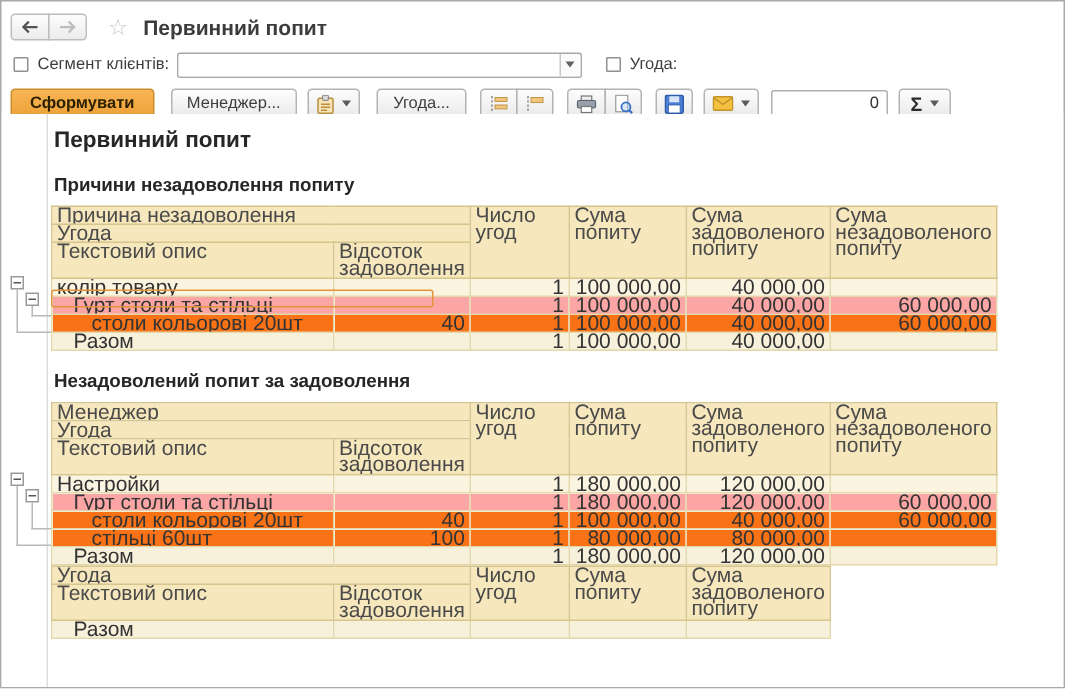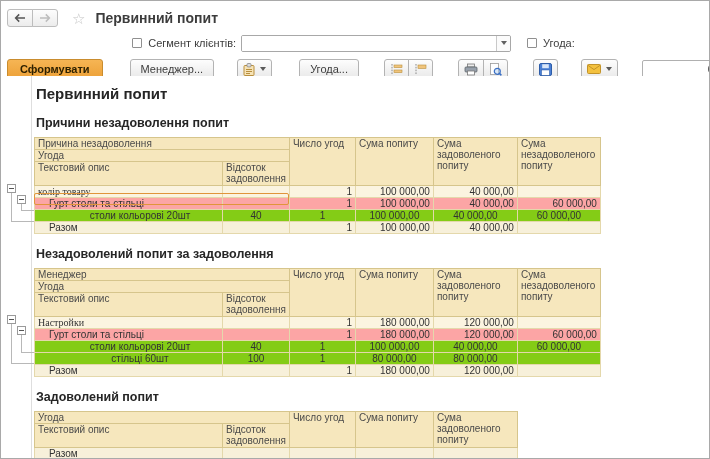--- a/index.html
+++ b/index.html
@@ -12,36 +12,36 @@
   .titlebar { display:flex; align-items:center; height:30px; padding:4px 6px 0 6px; }
   .nav-group { display:flex; }
   .nav-btn { width:26px; height:18px; background:linear-gradient(#fdfdfd,#ececec);
              border:1px solid #bdbdbd; display:flex; align-items:center; justify-content:center; }
   .nav-btn.back { border-radius:3px 0 0 3px; }
   .nav-btn.fwd  { border-radius:0 3px 3px 0; margin-left:-1px; }
   .star { margin:0 10px 0 14px; color:#c6c6c6; font-size:15px; line-height:15px; }
   .page-title { font-size:14px; font-weight:600; color:#3c3c3c; }
 
   
-  .filterbar { display:flex; align-items:center; height:18px; margin:3px 6px 0 8px;justify-content:center; }
+  .filterbar { display:flex; align-items:center; height:18px; margin:3px 6px 0 8px; }
   .cb { width:10px; height:10px; border:1px solid #909090; background:#fff; border-radius:1px; flex:none; }
   .flabel { font-size:11px; color:#3d3d3d; margin:0 5px 0 6px; white-space:nowrap; }
   .combo { display:flex; align-items:stretch; height:17px; border:1px solid #a8a8a8;
            border-radius:2px; background:#fff; overflow:hidden; }
   .combo input { border:0; outline:0; flex:1; font-size:11px; padding:0 4px;
                  font-family:"Liberation Sans",sans-serif; color:#333; }
   .dd-btn { width:14px; border-left:1px solid #c9c9c9; background:#fbfbfb;
             display:flex; align-items:center; justify-content:center; flex:none; }
   .chev { width:0; height:0; border-left:3px solid transparent; border-right:3px solid transparent;
           border-top:4px solid #616161; }
   .combo.seg { width:270px; }
   .combo.cli { width:275px; }
 
   
-  .toolbar { display:flex; align-items:center; height:26px; margin:4px 0 0 6px;gap:16px; }
+  .toolbar { display:flex; align-items:center; height:26px; margin:4px 0 0 6px; }
   .btn { height:20px; background:linear-gradient(#fdfdfd,#e9e9e9); border:1px solid #b3b3b3;
          border-radius:3px; font-size:11px; color:#3d3d3d; padding:0 10px;
          display:inline-flex; align-items:center; justify-content:center;
          font-family:"Liberation Sans",sans-serif; }
   .btn.primary { background:linear-gradient(#f6b554,#eda138); border-color:#c98c2e;
                  font-weight:bold; color:#2e2100; padding:0 12px; }
   .btn.icon { padding:0 5px; }
   .btn-group { display:flex; }
   .btn-group .btn + .btn { margin-left:-1px; border-radius:0 3px 3px 0; }
   .btn-group .btn:first-child { border-radius:3px 0 0 3px; }
@@ -53,34 +53,34 @@
   .sigma { font-size:13px; font-weight:bold; color:#2b2b2b; }
   .tb-sep { height:1px; background:#d5d5d5; margin-top:5px; }
 
   
   .report { position:absolute; top:75px; left:0; right:0; bottom:0; background:#fff; overflow:hidden; }
   .v-divider { position:absolute; top:0; bottom:0; left:30px; width:1px; background:#dedede; }
   .report-title { margin:9px 0 0 35px; font-size:15px; font-weight:bold; color:#262626; line-height:18px; }
   .section-heading { margin:13px 0 7px 35px; font-size:12.5px; font-weight:bold; color:#262626; }
 
   .tbl-wrap { position:relative; margin-left:33px; }
-  table.rep { border-collapse:collapse; table-layout:fixed; font-size:10px; color:#333;
+  table.rep { border-collapse:collapse; table-layout:fixed; font-size:14px; color:#333;
               border:1px solid #d6c58c; }
   table.rep td { border:1px solid #e4d8ab; height:11px; line-height:11px; padding:0 3px;
                  overflow:hidden; white-space:nowrap; }
   table.rep tr.h td { background:#f6e7bd; border-color:#d6c58c; color:#4a4a4a;
                       vertical-align:top; padding-top:0; }
   table.rep tr.h3 td { height:24px; line-height:11px; white-space:normal; }
   td.colhead { white-space:normal !important; line-height:11px; }
   .num { text-align:right; }
   tr.group0 td { background:#fbf4e0; }
   tr.group1 td { background:#fca5a5; }
-  tr.detail td { background:#84cc16;text-align:center; }
+  tr.detail td { background:#f97316; }
   tr.total  td { background:#f7f0da; }
-  .i0 { padding-left:3px !important;font-family:Liberation Serif, serif; }
+  .i0 { padding-left:3px !important; }
   .i1 { padding-left:14px !important; }
   .i2 { padding-left:26px !important; }
 
   .sel-box { position:absolute; left:0; top:56px; width:255px; height:12px;
              border:1px solid #e0953a; border-radius:2px; pointer-events:none; z-index:3; }
 
   .gm { position:absolute; width:9px; height:9px; border:1px solid #9a9a9a; background:#fff;
         z-index:2; display:flex; align-items:center; justify-content:center; }
   .gm::after { content:""; width:5px; height:1px; background:#555; }
   .gline { position:absolute; background:#b8b8b8; z-index:1; }
@@ -184,21 +184,21 @@
       <span class="sigma">Σ</span>
       <span class="mini-chev"></span>
     </button>
   </div>
   <div class="tb-sep"></div>
 
   <div class="report">
     <div class="v-divider"></div>
     <div class="report-title">Первинний попит</div>
 
-    <div class="section-heading">Причини незадоволення попит</div>
+    <div class="section-heading">Причини незадоволення попиту</div>
     <div class="tbl-wrap">
       <div class="gm" style="left:-27px;top:47px"></div>
       <div class="gm" style="left:-17px;top:58px"></div>
       <div class="gline" style="left:-23px;top:56px;width:1px;height:29px"></div>
       <div class="gline" style="left:-23px;top:84px;width:23px;height:1px"></div>
       <div class="gline" style="left:-13px;top:67px;width:1px;height:7px"></div>
       <div class="gline" style="left:-13px;top:73px;width:13px;height:1px"></div>
       <div class="sel-box"></div>
       <table class="rep">
         <colgroup>
@@ -329,21 +329,20 @@
           <td class="num"></td>
           <td class="num">1</td>
           <td class="num">180 000,00</td>
           <td class="num">120 000,00</td>
           <td class="num"></td>
         </tr>
       </tbody>
         </table>
     </div>
 
-    <div class="section-heading">Задоволений попит</div>
     <div class="tbl-wrap">
       <table class="rep">
         <colgroup>
             <col style="width:188px">
             <col style="width:66px">
             <col style="width:66px">
             <col style="width:78px">
             <col style="width:84px">
           </colgroup>
         <tbody>

